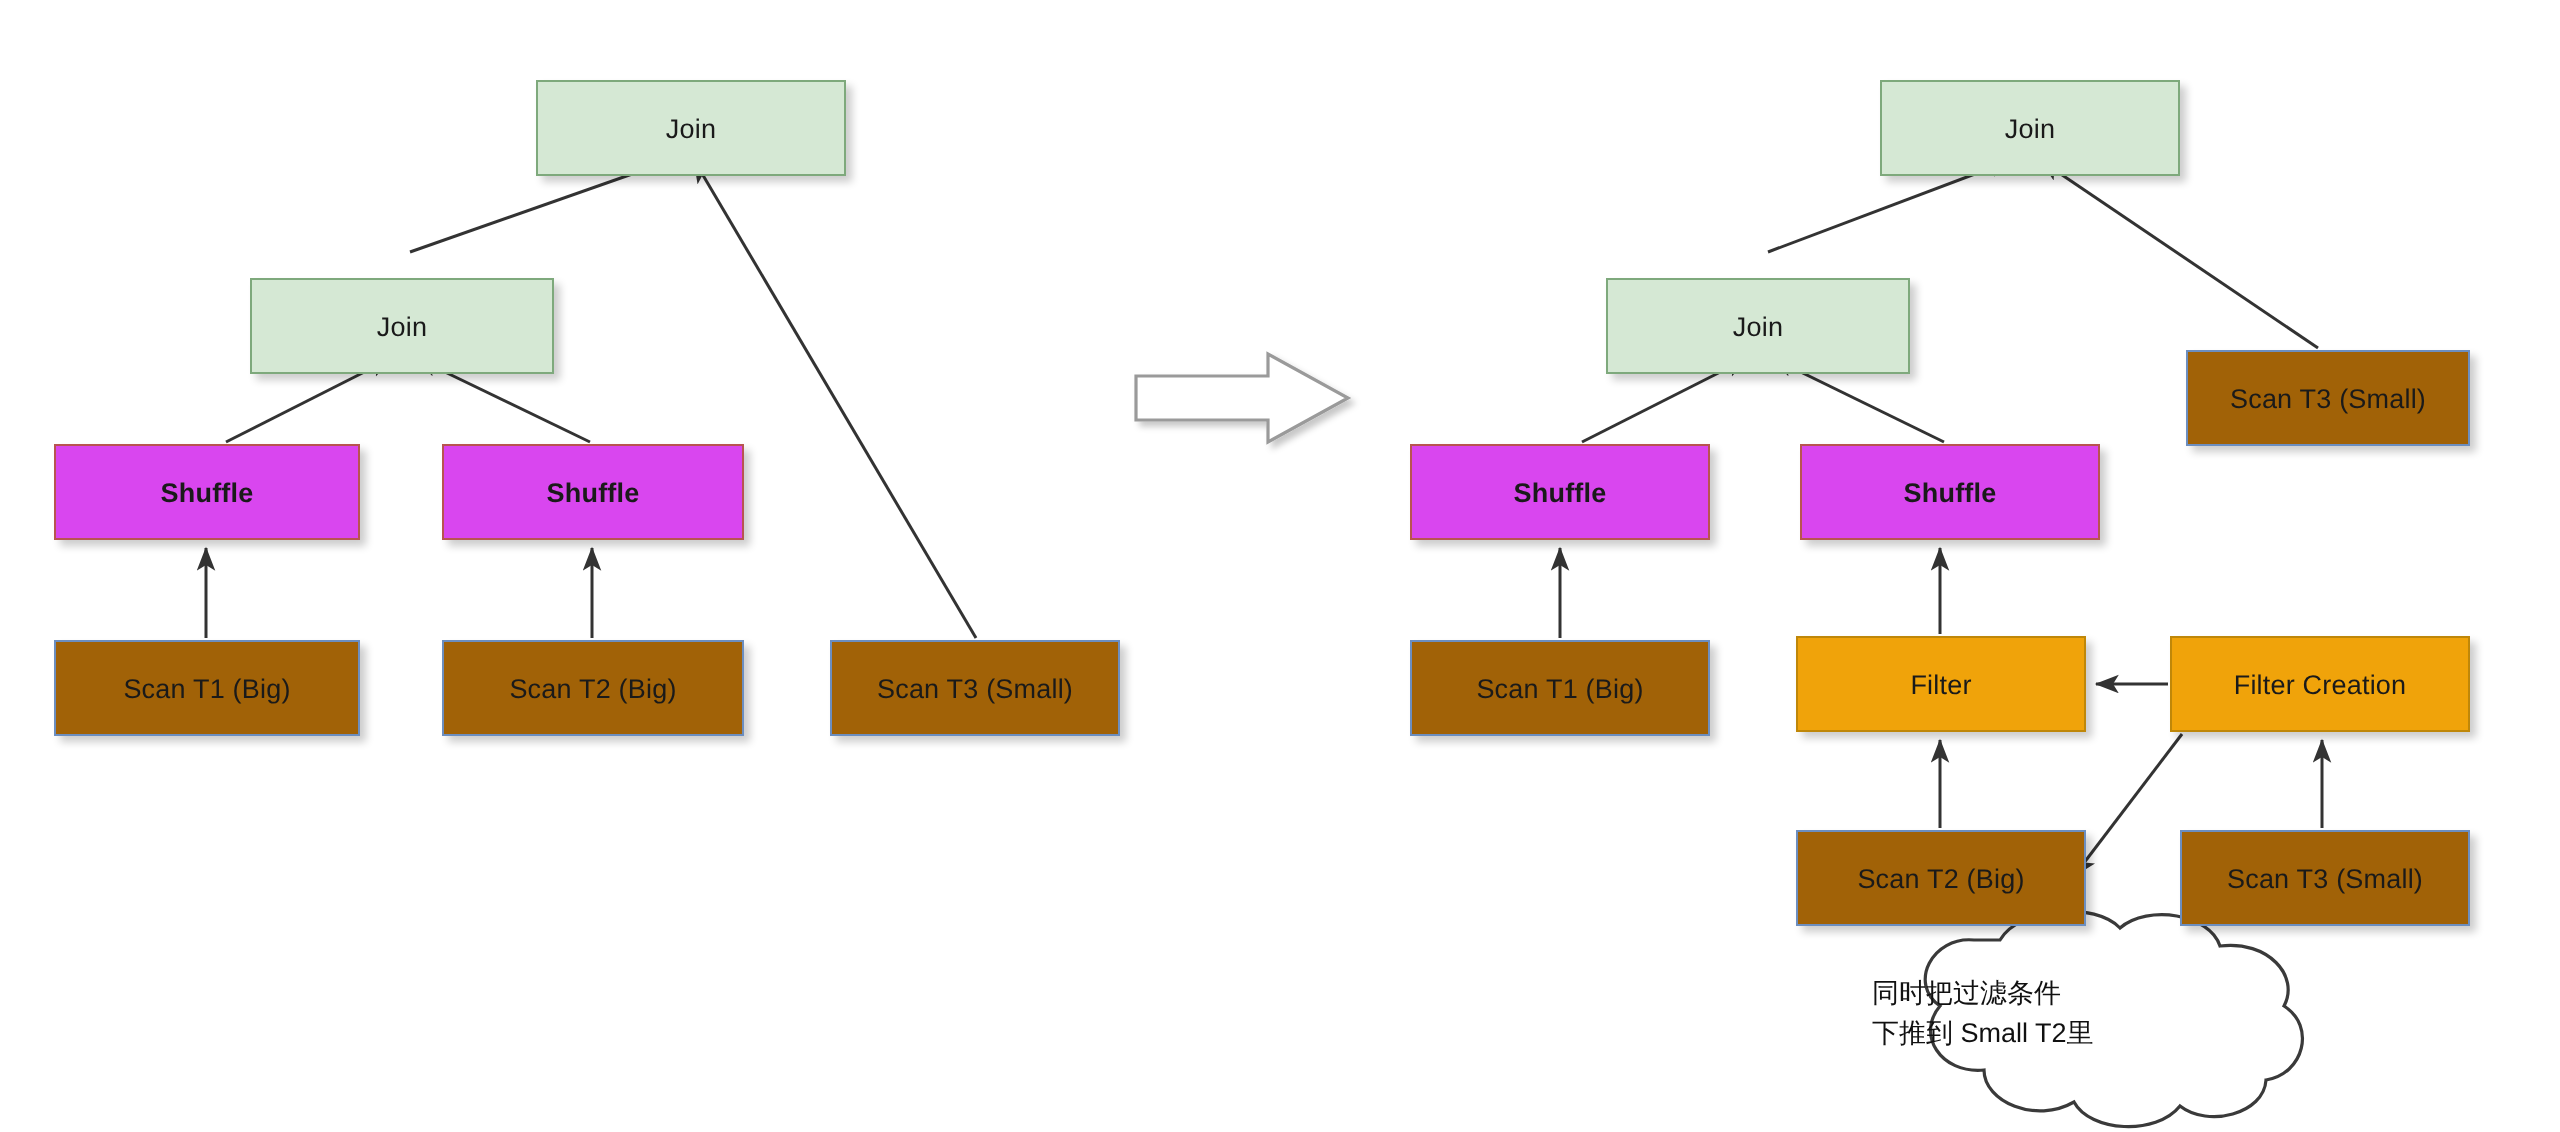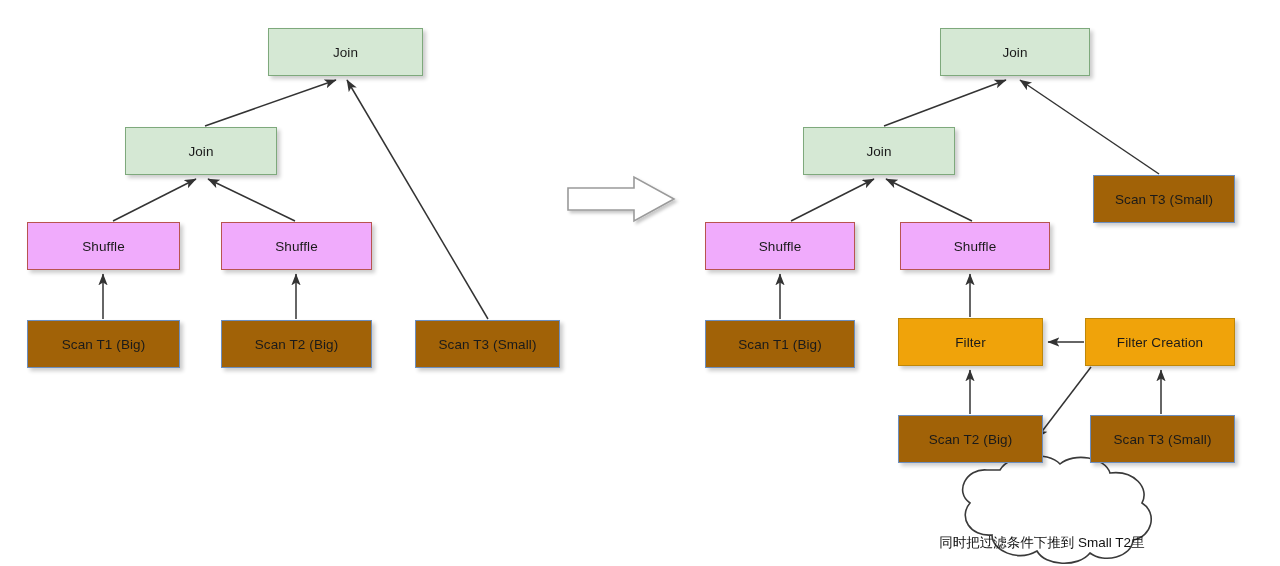--- a/index.html
+++ b/index.html
@@ -32,36 +32,37 @@
     align-items: center;
     justify-content: center;
     font-size: 13.5px;
     color: #1a1a1a;
     border-width: 1px;
     border-style: solid;
     box-shadow: 3px 3px 4px rgba(0,0,0,0.20);
     letter-spacing: 0.1px;
     white-space: nowrap;
   }
-  .node.green  { background: #d5e8d4; border-color: #7ea97c; }
-  .node.pink   { background: #f0abfc; border-color: #b85450; }
+  .node.green  { background: #d5e8d4; border-color: #7ea97c; margin-top: 12px; }
+  .node.pink   { background: #d946ef; border-color: #b85450; font-weight: bold; }
   .node.blue   { background: #a16207; border-color: #6c8ebf; }
   .node.orange { background: #f0a30a; border-color: #bf8709; }
 
   .cloud-wrap {
     position: absolute;
   }
   .cloud-text {
     position: absolute;
     left: 0;
     top: 0;
     width: 100%;
     height: 100%;
     display: flex;
-    align-items: flex-end;
+    flex-direction: column;
+    align-items: flex-start;
     justify-content: center;
     font-size: 13.5px;
     line-height: 1.45;
     color: #111;
     pointer-events: none;
     padding-bottom: 8px;
     box-sizing: border-box;
   }
   .cloud-line { display: block; }
 </style>

